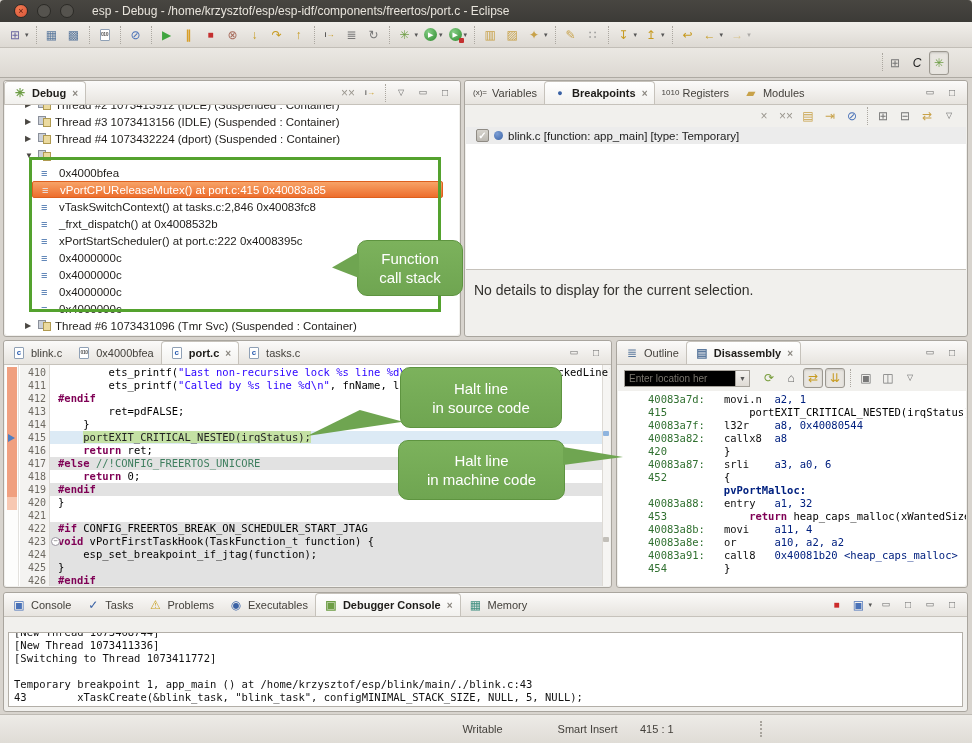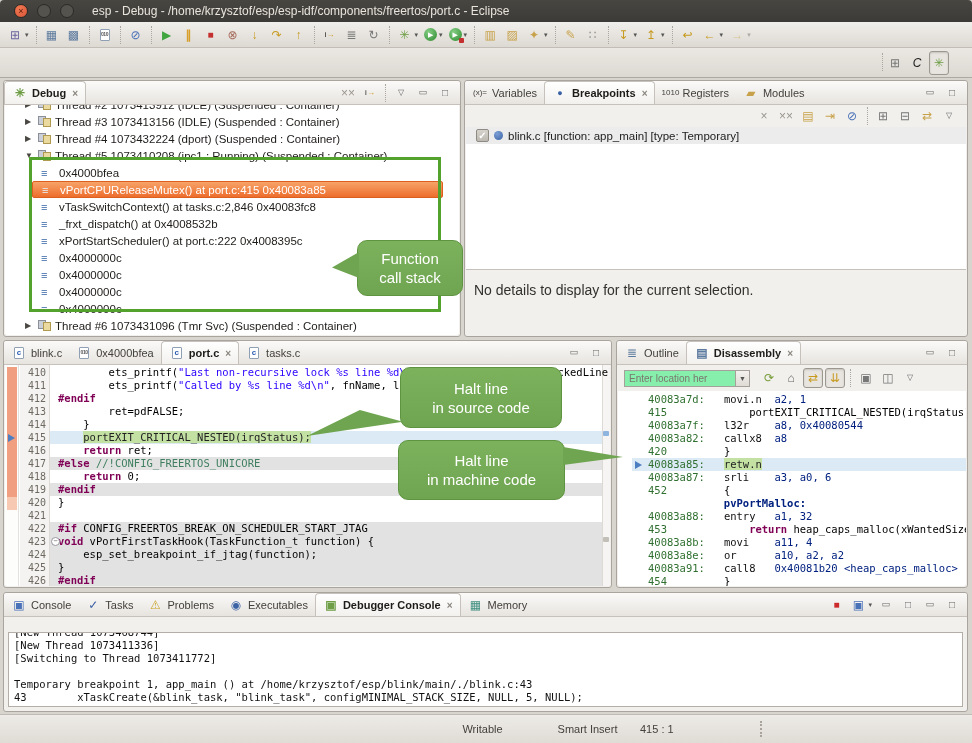--- a/index.html
+++ b/index.html
@@ -116,21 +116,21 @@
   .fold { position:absolute; left:46px; top:2px; width:9px; height:9px; border:1px solid #9A96A0;
       border-radius:50%; background:#fff; color:#666; font-size:7px; line-height:7px; text-align:center; }
   .sg-p { color:#000; } .sg-k { color:#7F0055; font-weight:bold; }
   .sg-s { color:#2A00FF; } .sg-c { color:#3F7F5F; }
   .sg-hl { background:var(--halt-line-green); }
   .ovr-mark { position:absolute; right:1px; width:6px; height:5px; border-radius:1px; }
 
   
   .dis-toolbar { position:absolute; left:1px; top:24px; right:1px; height:26px; background:#F1F0ED;
       display:flex; align-items:center; padding:0 6px; }
-  .loc-input { width:112px; height:17px; background:#86efac; border:1px solid #A5A19A;
+  .loc-input { width:112px; height:17px; background:#000000; border:1px solid #A5A19A;
       font-size:10px; color:#7A766E; display:flex; align-items:center; padding-left:4px; white-space:nowrap; overflow:hidden; }
   .loc-drop { width:14px; height:17px; border:1px solid #A5A19A; border-left:none;
       background:linear-gradient(#F4F2EF,#DEDAD4); display:flex; align-items:center; justify-content:center; font-size:7px; color:#555; }
   .dis-content { position:absolute; left:1px; top:50px; right:1px; bottom:1px; background:#fff;
       overflow:hidden; border-radius:0 0 3px 3px; padding-top:2px; }
   .dl { height:13px; font:10.5px "DejaVu Sans Mono",monospace; line-height:13px;
         white-space:pre; padding-left:16px; position:relative;margin-left:14px; }
   .dl.cur { background:var(--current-line-blue); }
   .dl .dip { position:absolute; left:3px; top:3px; width:0; height:0;
       border-left:7px solid #4E7EC2; border-top:4px solid transparent; border-bottom:4px solid transparent; }
@@ -333,21 +333,21 @@
         </span>
         <span class="tbtn">
           <span class="ic ic-maximize" style="color: rgb(102, 102, 102); font-size: 10px;">□</span>
         </span>
       </div>
   </div>
   <div class="debug-content">
       <div class="trow thread clipped"><span class="arrow">▶</span><span class="ic-thread"><b></b><u></u></span><span class="lbl">Thread #2 1073413912 (IDLE) (Suspended : Container)</span></div>
       <div class="trow thread"><span class="arrow">▶</span><span class="ic-thread"><b></b><u></u></span><span class="lbl">Thread #3 1073413156 (IDLE) (Suspended : Container)</span></div>
       <div class="trow thread"><span class="arrow">▶</span><span class="ic-thread"><b></b><u></u></span><span class="lbl">Thread #4 1073432224 (dport) (Suspended : Container)</span></div>
-      <div class="trow thread"><span class="arrow">▼</span><span class="ic-thread"><b></b><u></u></span><span class="lbl">Thread #5 1073410208 (ipc1 : Running) (Suspended : Container)</span></div>
+      <div class="trow thread"><span class="arrow">▼</span><span class="ic-thread"><b></b><u></u></span></div>
       <div class="trow frame"><span class="fic">≡</span><span class="lbl">0x4000bfea</span></div>
       <div class="trow frame selected"><span class="fic">≡</span><span class="lbl">vPortCPUReleaseMutex() at port.c:415 0x40083a85</span></div>
       <div class="trow frame"><span class="fic">≡</span><span class="lbl">vTaskSwitchContext() at tasks.c:2,846 0x40083fc8</span></div>
       <div class="trow frame"><span class="fic">≡</span><span class="lbl">_frxt_dispatch() at 0x4008532b</span></div>
       <div class="trow frame"><span class="fic">≡</span><span class="lbl">xPortStartScheduler() at port.c:222 0x4008395c</span></div>
       <div class="trow frame"><span class="fic">≡</span><span class="lbl">0x4000000c</span></div>
       <div class="trow frame"><span class="fic">≡</span><span class="lbl">0x4000000c</span></div>
       <div class="trow frame"><span class="fic">≡</span><span class="lbl">0x4000000c</span></div>
       <div class="trow frame"><span class="fic">≡</span><span class="lbl">0x4000000c</span></div>
       <div class="trow thread"><span class="arrow">▶</span><span class="ic-thread"><b></b><u></u></span><span class="lbl">Thread #6 1073431096 (Tmr Svc) (Suspended : Container)</span></div>
@@ -618,21 +618,20 @@
           <span class="ic ic-view-menu" style="color: rgb(102, 102, 102); font-size: 8px;">▽</span>
         </span>
       </div>
   </div>
   <div class="dis-content">
       <div class="dl"><span class="sg-a">40083a7d:</span><span class="sg-p">   </span><span class="sg-m">movi.n</span><span class="sg-p">  </span><span class="sg-o">a2, 1</span></div>
       <div class="dl"><span class="sg-n">415</span><span class="sg-p">             </span><span class="sg-p">portEXIT_CRITICAL_NESTED(irqStatus)</span></div>
       <div class="dl"><span class="sg-a">40083a7f:</span><span class="sg-p">   </span><span class="sg-m">l32r</span><span class="sg-p">    </span><span class="sg-o">a8, 0x40080544</span></div>
       <div class="dl"><span class="sg-a">40083a82:</span><span class="sg-p">   </span><span class="sg-m">callx8</span><span class="sg-p">  </span><span class="sg-o">a8</span></div>
       <div class="dl"><span class="sg-n">420</span><span class="sg-p">         </span><span class="sg-p">}</span></div>
-      <div class="dl cur"><span class="dip"></span><span class="sg-a">40083a85:</span><span class="sg-p">   </span><span class="sg-hl">retw.n</span></div>
       <div class="dl"><span class="sg-a">40083a87:</span><span class="sg-p">   </span><span class="sg-m">srli</span><span class="sg-p">    </span><span class="sg-o">a3, a0, 6</span></div>
       <div class="dl"><span class="sg-n">452</span><span class="sg-p">         </span><span class="sg-p">{</span></div>
       <div class="dl"><span class="sg-p">            </span><span class="sg-l">pvPortMalloc:</span></div>
       <div class="dl"><span class="sg-a">40083a88:</span><span class="sg-p">   </span><span class="sg-m">entry</span><span class="sg-p">   </span><span class="sg-o">a1, 32</span></div>
       <div class="dl"><span class="sg-n">453</span><span class="sg-p">             </span><span class="sg-k">return</span><span class="sg-p"> heap_caps_malloc(xWantedSize</span></div>
       <div class="dl"><span class="sg-a">40083a8b:</span><span class="sg-p">   </span><span class="sg-m">movi</span><span class="sg-p">    </span><span class="sg-o">a11, 4</span></div>
       <div class="dl"><span class="sg-a">40083a8e:</span><span class="sg-p">   </span><span class="sg-m">or</span><span class="sg-p">      </span><span class="sg-o">a10, a2, a2</span></div>
       <div class="dl"><span class="sg-a">40083a91:</span><span class="sg-p">   </span><span class="sg-m">call8</span><span class="sg-p">   </span><span class="sg-o">0x40081b20 &lt;heap_caps_malloc&gt;</span></div>
       <div class="dl"><span class="sg-n">454</span><span class="sg-p">         </span><span class="sg-p">}</span></div>
     </div>

